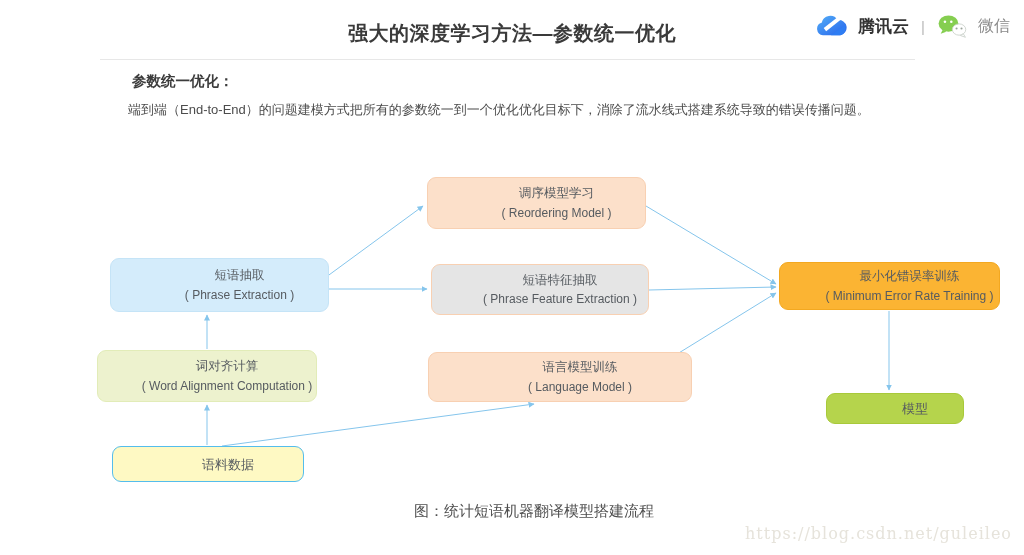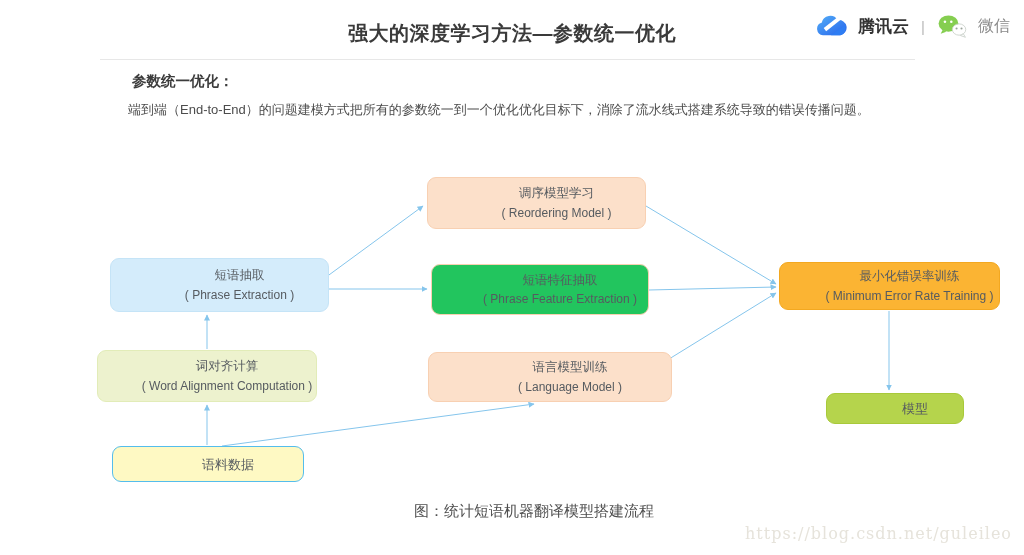--- a/index.html
+++ b/index.html
@@ -111,33 +111,33 @@
     </svg>
     <div id="node-layer">
         <div class="node" style="left: 99px; top: 258px; width: 219px; height: 54px; background: rgb(212, 236, 251); border-color: rgb(197, 228, 247); margin-left: 11px;">
           <div class="zh">短语抽取</div>
           <div class="en">( Phrase Extraction )</div>
         </div>
         <div class="node" style="left: 427px; top: 177px; width: 219px; height: 52px; background: rgb(252, 224, 202); border-color: rgb(248, 208, 178);">
           <div class="zh">调序模型学习</div>
           <div class="en">( Reordering Model )</div>
         </div>
-        <div class="node" style="left: 431px; top: 264px; width: 218px; height: 51px; background: #22c55e; border-color: rgb(248, 208, 178);">
+        <div class="node" style="left: 431px; top: 264px; width: 218px; height: 51px; background: #e5e5e5; border-color: rgb(248, 208, 178);">
           <div class="zh">短语特征抽取</div>
           <div class="en">( Phrase Feature Extraction )</div>
         </div>
         <div class="node" style="left: 779px; top: 262px; width: 221px; height: 48px; background: rgb(251, 180, 51); border-color: rgb(243, 168, 32);">
           <div class="zh">最小化错误率训练</div>
           <div class="en">( Minimum Error Rate Training )</div>
         </div>
         <div class="node" style="left: 97px; top: 350px; width: 220px; height: 52px; background: rgb(237, 242, 206); border-color: rgb(226, 236, 184);">
           <div class="zh">词对齐计算</div>
           <div class="en">( Word Alignment Computation )</div>
         </div>
-        <div class="node" style="left: 428px; top: 352px; width: 244px; height: 50px; background: rgb(252, 224, 202); border-color: rgb(248, 208, 178);">
+        <div class="node" style="left: 428px; top: 352px; width: 264px; height: 50px; background: rgb(252, 224, 202); border-color: rgb(248, 208, 178);">
           <div class="zh">语言模型训练</div>
           <div class="en">( Language Model )</div>
         </div>
         <div class="node single" style="left: 112px; top: 446px; width: 192px; height: 36px; background: #fef9c3; border-color: rgb(84, 189, 236);">
           <div class="zh">语料数据</div>
         </div>
         <div class="node single" style="left: 826px; top: 393px; width: 138px; height: 31px; background: rgb(181, 212, 76); border-color: rgb(168, 201, 58);">
           <div class="zh">模型</div>
         </div>
       </div>

